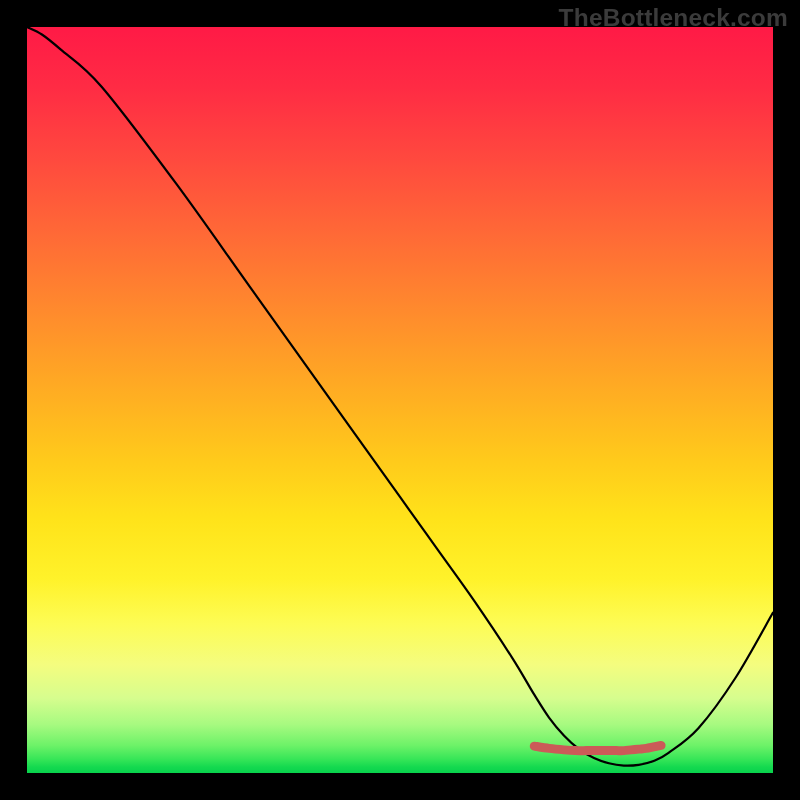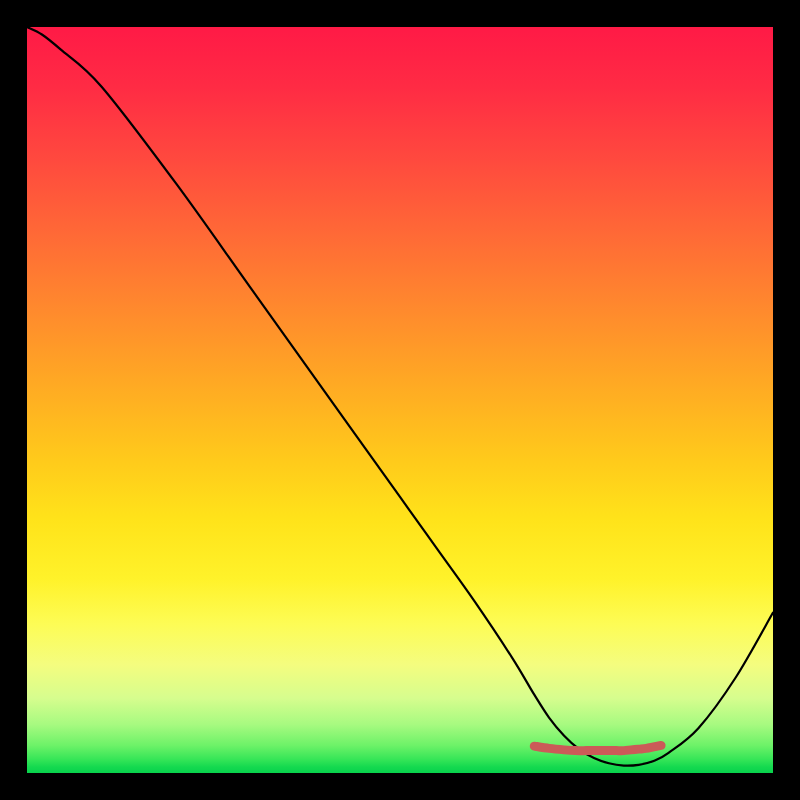--- a/index.html
+++ b/index.html
@@ -64,20 +64,21 @@
     inset: 0;
     width: 100%;
     height: 100%;
   }
 </style>
 </head>
 <body>
 
 <div class="stage">
 
+  <div class="watermark">TheBottleneck.com</div>
 
   <div class="plot">
     <div class="gradient"></div>
 
     <svg class="curve" viewBox="0 0 746 746" preserveAspectRatio="none">
       <path fill="none" stroke="#000000" stroke-width="2.2" stroke-linecap="round" stroke-linejoin="round" d="M 0.00 0.00 C 2.49 1.24, 9.32 3.73, 14.92 7.46 C 20.52 11.19, 23.62 13.68, 33.57 22.38 C 43.52 31.08, 55.33 37.30, 74.60 59.68 C 93.87 82.06, 124.33 123.09, 149.20 156.66 C 174.07 190.23, 198.93 226.29, 223.80 261.10 C 248.67 295.91, 273.53 330.73, 298.40 365.54 C 323.27 400.35, 354.35 443.87, 373.00 469.98 C 391.65 496.09, 397.87 504.79, 410.30 522.20 C 422.73 539.61, 435.17 556.39, 447.60 574.42 C 460.03 592.45, 474.95 614.83, 484.90 630.37 C 494.85 645.91, 501.06 657.60, 507.28 667.67 C 513.50 677.74, 517.23 683.96, 522.20 690.80 C 527.17 697.63, 532.15 703.48, 537.12 708.70 C 542.09 713.92, 547.07 718.40, 552.04 722.13 C 557.01 725.86, 561.99 728.72, 566.96 731.08 C 571.93 733.44, 576.91 735.06, 581.88 736.30 C 586.85 737.55, 591.83 738.29, 596.80 738.54 C 601.77 738.79, 606.75 738.54, 611.72 737.79 C 616.69 737.05, 621.67 736.05, 626.64 734.06 C 631.61 732.07, 634.10 731.33, 641.56 725.86 C 649.02 720.39, 660.21 713.80, 671.40 701.24 C 682.59 688.68, 696.27 669.78, 708.70 650.51 C 721.13 631.24, 739.78 596.43, 746.00 585.61"></path>
       <path fill="none" stroke="#cb5b58" stroke-width="9" stroke-linecap="round" stroke-linejoin="round" d="M 507.28 719.14 C 509.77 719.52, 517.23 720.76, 522.20 721.38 C 527.17 722.00, 532.77 722.50, 537.12 722.87 C 541.47 723.25, 544.58 723.50, 548.31 723.62 C 552.04 723.74, 556.39 723.62, 559.50 723.62 C 562.61 723.62, 564.47 723.62, 566.96 723.62 C 569.45 723.62, 571.93 723.62, 574.42 723.62 C 576.91 723.62, 579.39 723.62, 581.88 723.62 C 584.37 723.62, 586.85 723.62, 589.34 723.62 C 591.83 723.62, 594.31 723.74, 596.80 723.62 C 599.29 723.50, 601.77 723.12, 604.26 722.87 C 606.75 722.63, 609.23 722.38, 611.72 722.13 C 614.21 721.88, 616.69 721.75, 619.18 721.38 C 621.67 721.01, 624.15 720.39, 626.64 719.89 C 629.13 719.39, 632.86 718.65, 634.10 718.40"></path>
     </svg>
   </div>
 </div>

